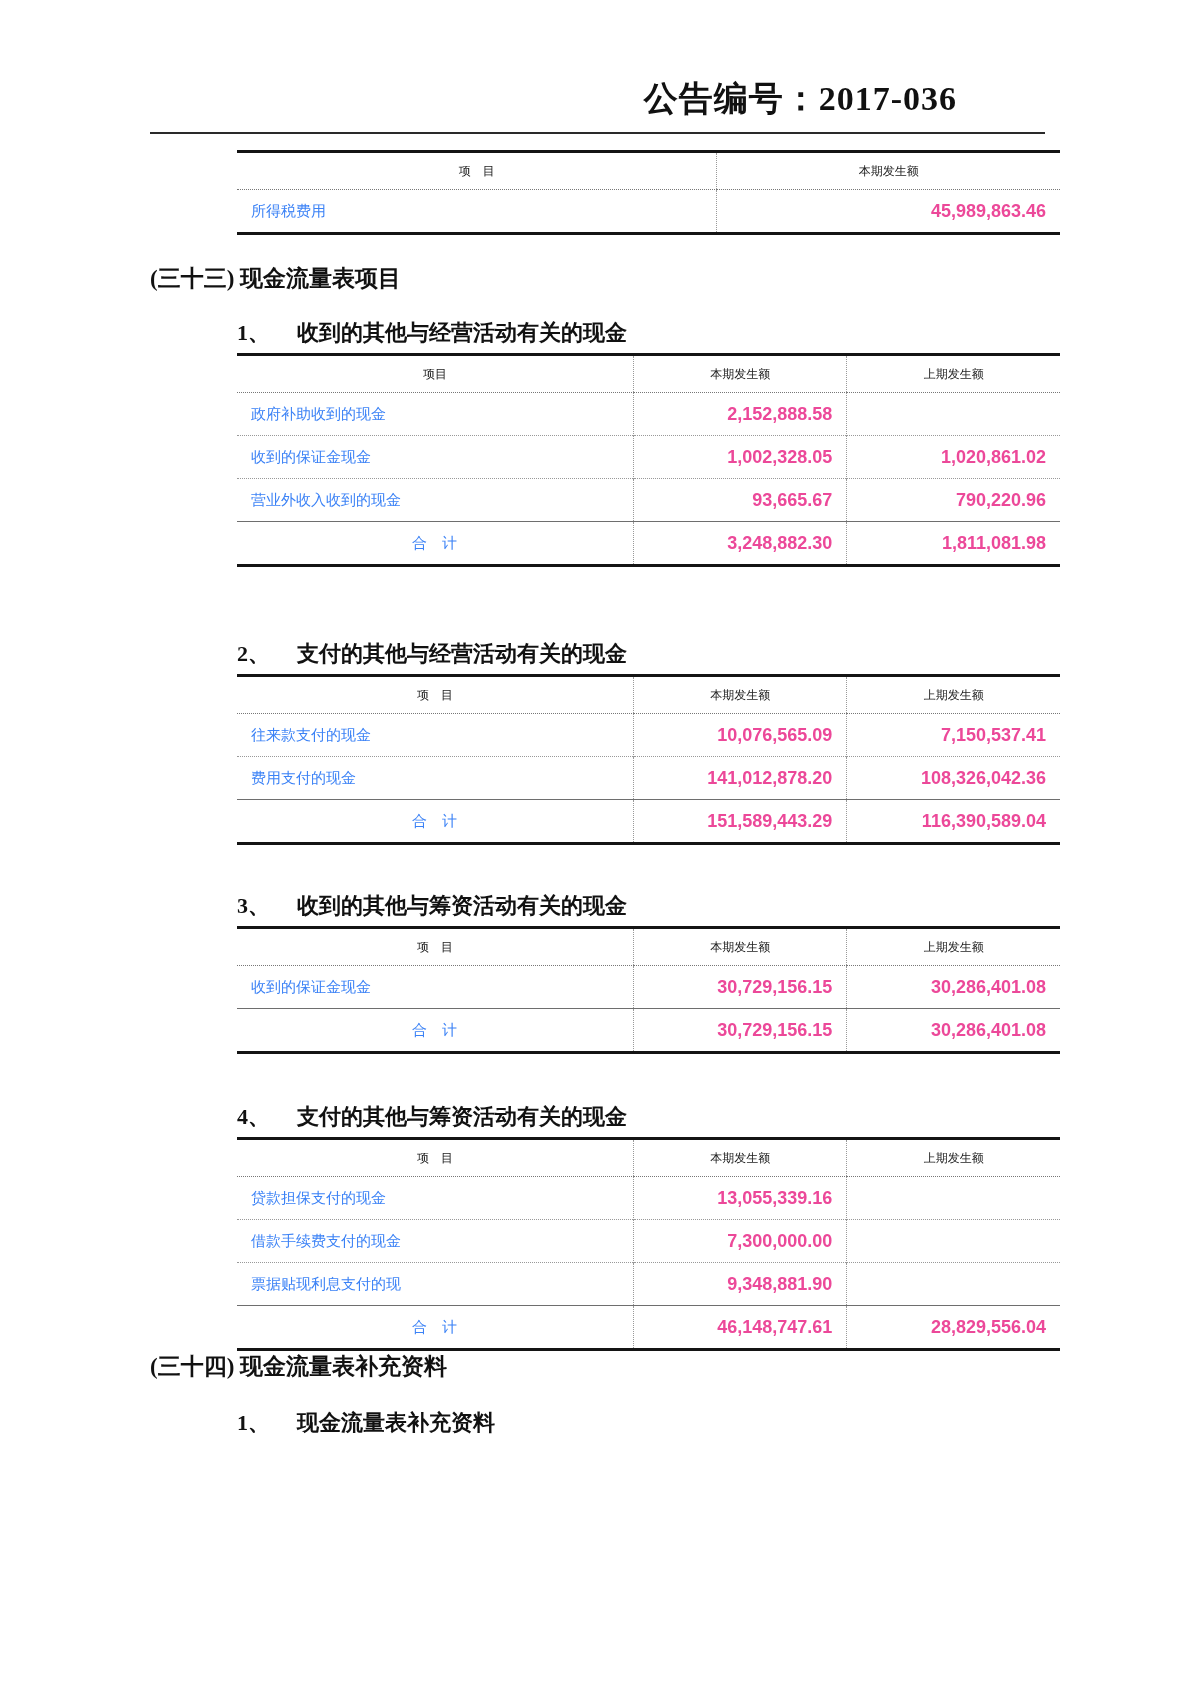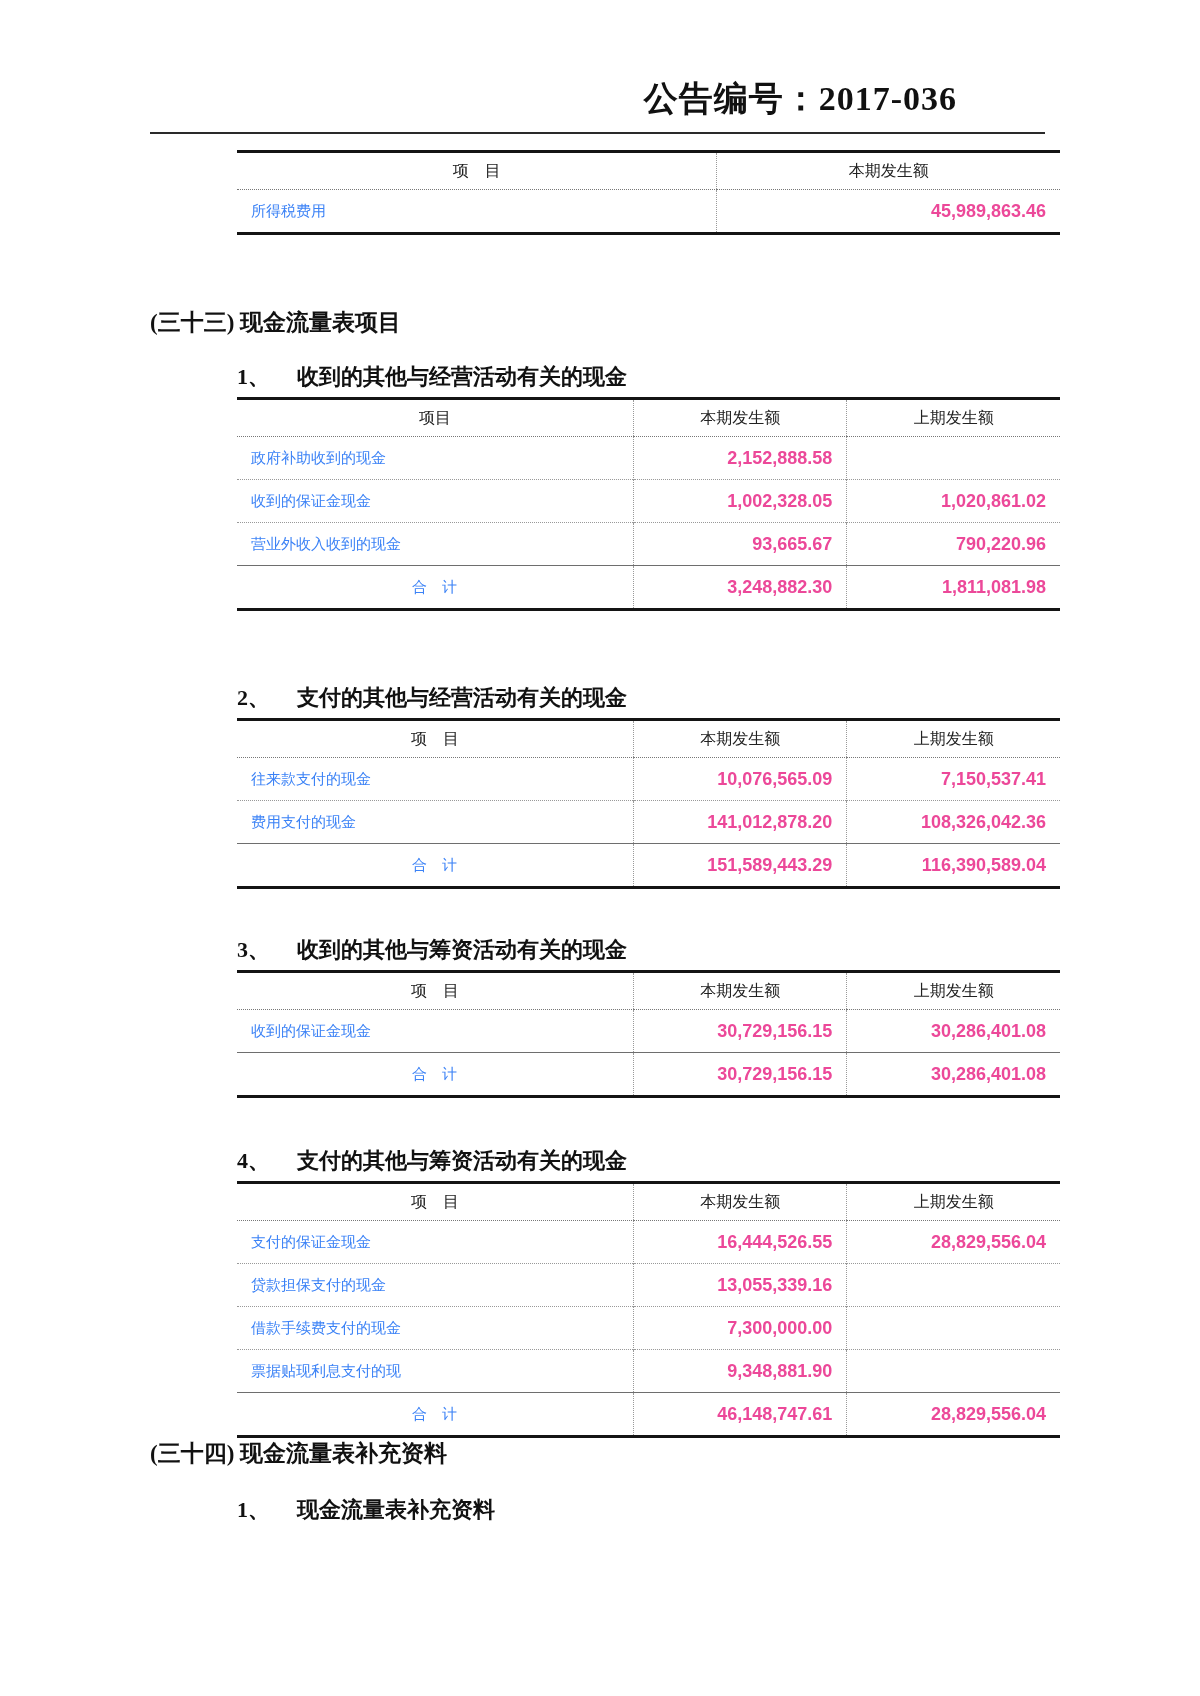--- a/index.html
+++ b/index.html
@@ -32,21 +32,21 @@
   .tbl { margin-left:87px; }
   .tbl table {
     width:823px;
     border-collapse:collapse;
     table-layout:fixed;
     border-top:3px solid #141414;
     border-bottom:3px solid #141414;
   }
   .tbl th {
     height:34px;
-    font-size:16px;
+    font-size:12px;
     font-weight:normal;
     text-align:center;
     vertical-align:middle;
     color:#222;
     border-bottom:1px dotted #777;
   }
   .tbl td {
     height:40px;
     font-size:15px;
     vertical-align:middle;
@@ -67,21 +67,21 @@
 
   .tbl-top { margin-top:16px; }
 
   .sec {
     margin:0;
     font-size:23px;
     font-weight:bold;
     color:#111;
     font-family:"Liberation Serif","DejaVu Serif",serif;
   }
-  .sec-33 { margin-top:72px; }
+  .sec-33 { margin-top:28px; }
   .sec-34 { }
 
   .sub {
     display:flex;
     align-items:baseline;
     margin-left:87px;
     margin-bottom:5px;
     font-size:22px;
     font-weight:bold;
     color:#111;
@@ -253,25 +253,20 @@
           </colgroup>
           <thead>
             <tr>
               <th>项　目</th>
               <th>本期发生额</th>
               <th>上期发生额</th>
             </tr>
           </thead>
           <tbody>
             <tr>
-              <td class="item">支付的保证金现金</td>
-              <td class="num">16,444,526.55</td>
-              <td class="num">28,829,556.04</td>
-            </tr>
-            <tr>
               <td class="item">贷款担保支付的现金</td>
               <td class="num">13,055,339.16</td>
               <td class="num"></td>
             </tr>
             <tr>
               <td class="item">借款手续费支付的现金</td>
               <td class="num">7,300,000.00</td>
               <td class="num"></td>
             </tr>
             <tr>

